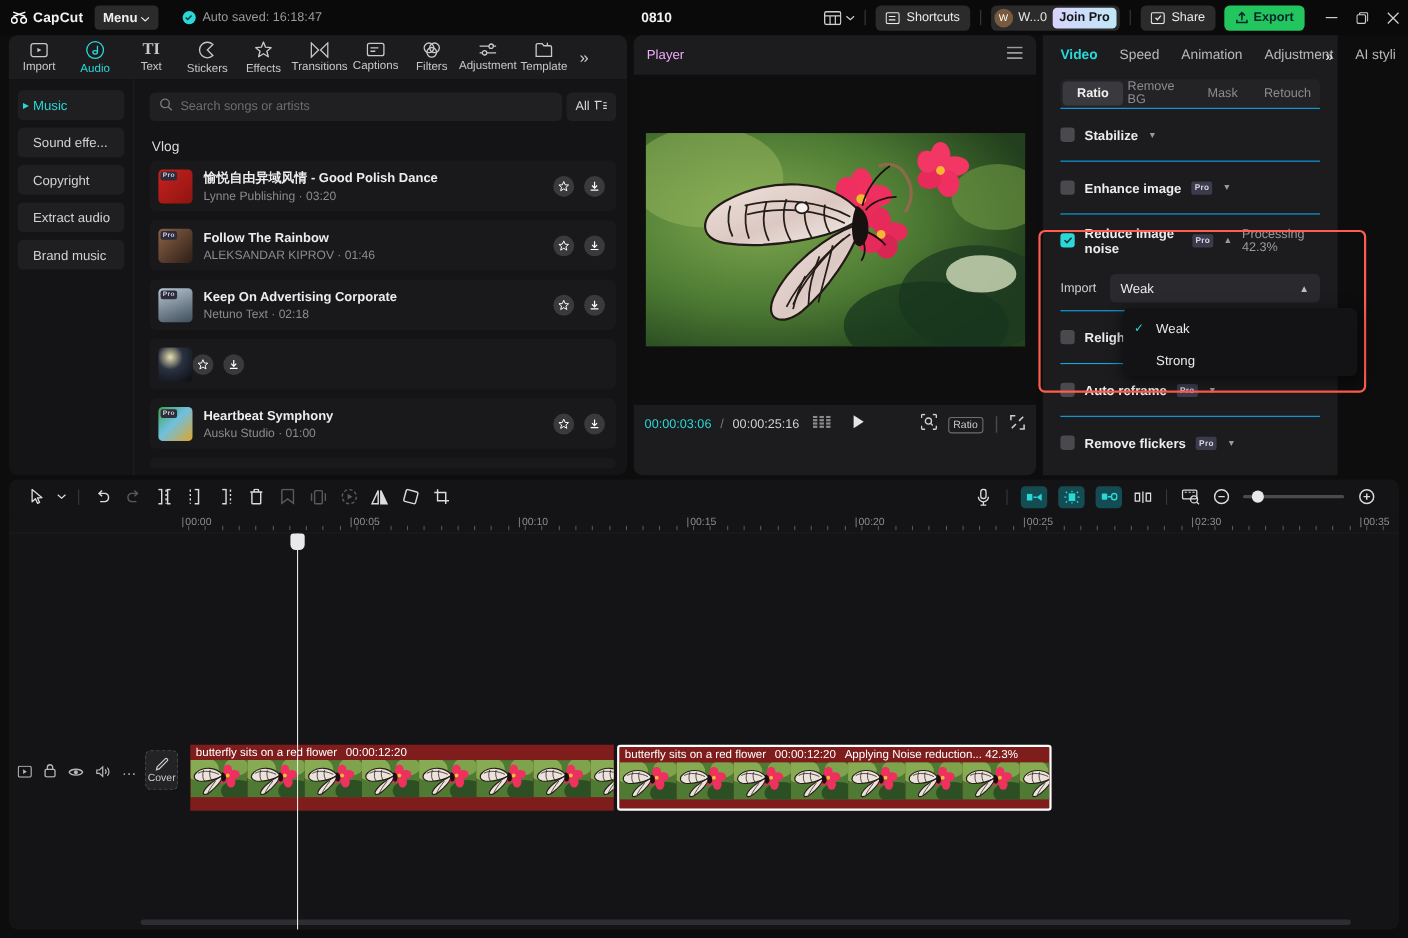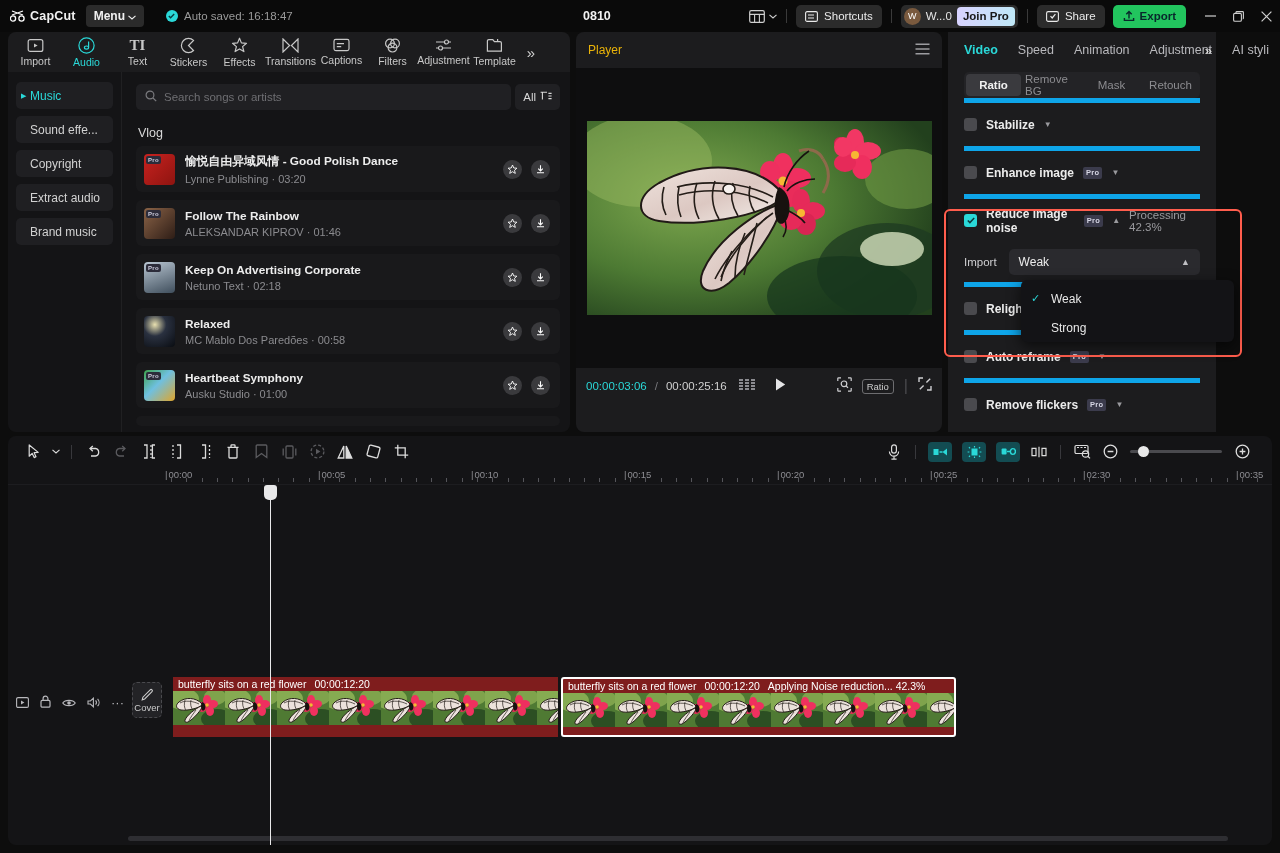--- a/index.html
+++ b/index.html
@@ -107,21 +107,21 @@
   .circ-btn { width: 19px; height: 19px; border-radius: 50%; background: #3a3a3d;
     display: flex; align-items: center; justify-content: center; cursor: pointer; }
 
   
   .player {
     position: absolute; left: 576px; top: 32px; width: 366px; height: 400px;
     background: #1c1c1e; border-radius: 8px; overflow: hidden;
   }
   .player-head { height: 36px; display: flex; align-items: center;
     justify-content: space-between; padding: 0 12px; }
-  .player-head-title { font-size: 12px; color: #eab308; }
+  .player-head-title { font-size: 12px; color: #f0abfc; }
   .player-stage { height: 300px; background: #0e0e0f; display: flex;
     align-items: center; justify-content: center; }
   .video-frame { width: 345px; height: 194px; position: relative; overflow: hidden;
     background: #1d3b17; }
   .player-bar { height: 36px; display: flex; align-items: center; padding: 0 10px; gap: 8px; }
   .time-cur { font-size: 11.5px; color: #2ad8d8; }
   .time-sep { font-size: 11.5px; color: #7a7a7e; }
   .time-tot { font-size: 11.5px; color: #d0d0d0; }
   .pbar-right { margin-left: auto; display: flex; align-items: center; gap: 10px; }
   .ratio-btn { border: 1px solid #6d6d70; border-radius: 3px; font-size: 9.5px;
@@ -135,21 +135,21 @@
   .ptab { font-size: 12.5px; color: #b9b9bd; cursor: pointer; white-space: nowrap; }
   .ptab.active { color: #2ad8d8; font-weight: 700; }
   .ptab-more { position: absolute; right: 4px; top: 11px; color: #e2e2e2; font-size: 13px;
     cursor: pointer; }
   .subtabs { margin: 4px 16px 0 16px; height: 26px; background: #232326;
     border-radius: 5px; display: flex; align-items: center; }
   .subtab { flex: 1; height: 22px; margin: 0 2px; border-radius: 4px; font-size: 11.5px;
     color: #8c8c90; display: flex; align-items: center; justify-content: center; cursor: pointer; }
   .subtab.active { background: #3a3a3e; color: #f0f0f0; font-weight: 700; }
   .prow { margin: 0 16px; height: 48px; display: flex; align-items: center;
-    border-top: 5px solid #0ea5e9; gap: 9px; position: relative; }
+    border-top: 1px solid #0ea5e9; gap: 9px; position: relative; }
   .prow:first-of-type { border-top: none; }
   .tgl { width: 13px; height: 13px; border-radius: 3px; background: #4a4a4e; flex: none; }
   .tgl.on { background: #2ad8d8; display: flex; align-items: center; justify-content: center; }
   .plabel { font-size: 12px; font-weight: 700; color: #ececec; }
   .pro-tag { background: #3b3b4c; color: #d6d6e4; font-size: 7.5px; font-weight: 700;
     padding: 1.5px 3px; border-radius: 2px; letter-spacing: .3px; }
   .chev { color: #9a9a9e; font-size: 8px; }
   .pstatus { margin-left: auto; font-size: 11.5px; color: #9a9a9e; }
   .highlight-box { position: absolute; left: 944px; top: 209px; width: 298px; height: 148px;
     border: 2.5px solid #ff5d4d; border-radius: 6px; pointer-events: none; }
@@ -483,24 +483,20 @@
               <svg width="11" height="11" viewBox="0 0 11 11">
                 <path d="M5.5 1.3 V6.6 M3.2 4.6 L5.5 7 L7.8 4.6" stroke="#fff" stroke-width="1.1" fill="none"></path>
                 <path d="M2 8.8 H9" stroke="#fff" stroke-width="1.1"></path>
               </svg>
             </span>
         </div>
       </div>
 
       <div class="song-row">
         <div class="song-thumb" style="background:radial-gradient(circle at 35% 28%,#e8e0b0 0%,#2a3140 38%,#090c11 100%)"></div>
-        <div class="song-meta">
-          <div class="song-name">Relaxed</div>
-          <div class="song-sub"><span>MC Mablo Dos Paredões</span> · <span>00:58</span></div>
-        </div>
         <div class="song-acts">
           <span class="circ-btn">
               <svg width="11" height="11" viewBox="0 0 11 11">
                 <path d="M5.5 1 L6.8 4 L9.9 4.2 L7.5 6.3 L8.3 9.4 L5.5 7.7 L2.7 9.4 L3.5 6.3 L1.1 4.2 L4.2 4 Z" stroke="#fff" stroke-width="0.9" fill="none" stroke-linejoin="round"></path>
               </svg>
             </span>
           <span class="circ-btn">
               <svg width="11" height="11" viewBox="0 0 11 11">
                 <path d="M5.5 1.3 V6.6 M3.2 4.6 L5.5 7 L7.8 4.6" stroke="#fff" stroke-width="1.1" fill="none"></path>
                 <path d="M2 8.8 H9" stroke="#fff" stroke-width="1.1"></path>

